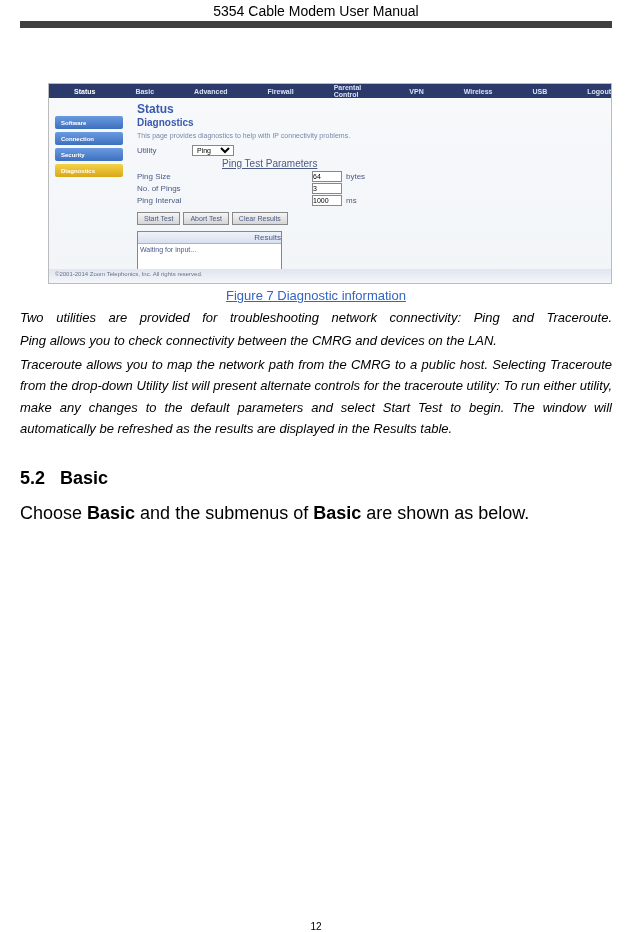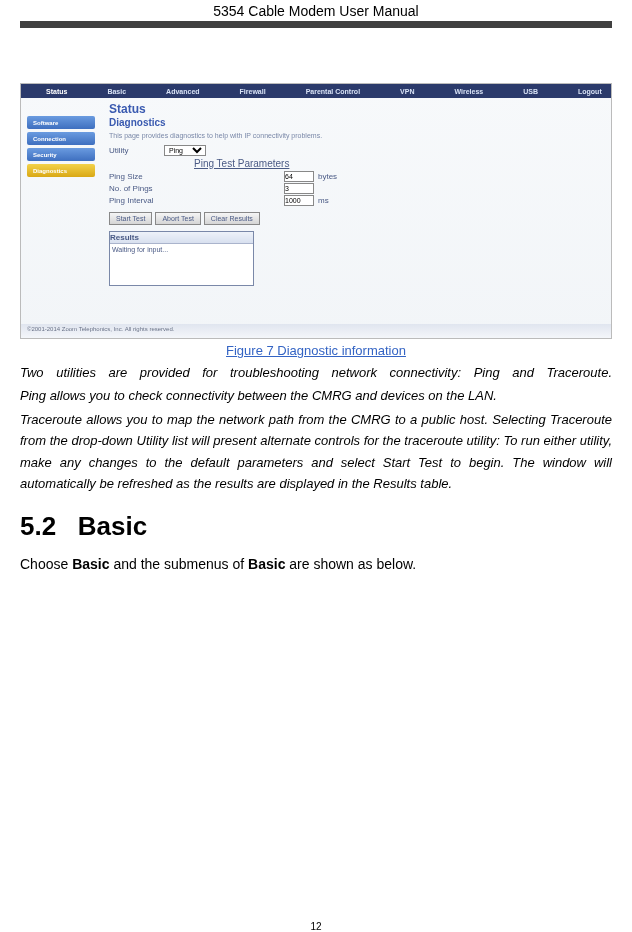--- a/index.html
+++ b/index.html
@@ -19,24 +19,25 @@
     border-bottom: 7px solid #404040;
     margin: 0 20px;
   }
   .content {
     padding: 0 20px;
   }
   .figure-area {
     margin-top: 55px;
     border: 1px solid #bbb;
     background: linear-gradient(#f7f9fb, #f2f5f8);
-    height: 256px;
+    height: 201px;
     position: relative;
     font-size: 8px;
     overflow: hidden;
+    margin-left: 28px;
   }
   .nav-bar {
     background: #2b3a6b;
     height: 14px;
     display: flex;
     align-items: center;
     color: #fff;
     font-size: 7px;
     font-weight: bold;
     padding-left: 25px;
@@ -127,25 +128,24 @@
     border: 1px solid #7a88a8;
     background: #fff;
     height: 55px;
     position: relative;
     margin-top: 2px;
   }
   .results-header {
     font-size: 8px;
     background: linear-gradient(#eef2f9,#d8e0ef);
     color: #4a5a85;
-    text-align: left;
+    text-align: right;
     border-bottom: 1px solid #aab4cc;
     height: 12px;
     line-height: 12px;
-    font-weight: bold;
   }
   .results-body {
     font-size: 7px;
     color: #4a5a85;
     padding: 2px;
   }
   .copyright-bar {
     position:absolute;
     bottom:0;
     left:0;
@@ -164,27 +164,27 @@
     text-decoration: underline;
   }
   .body-text {
     font-size: 13px;
     line-height: 1.65;
     text-align: justify;
     margin-bottom: 2px;
     font-style: italic;
   }
   .section-heading {
-    font-size: 26px;
-    font-weight: bold;
-    margin-top: 16px;
+    font-size: 18px;
+    font-weight: bold;
+    margin-top: 28px;
     margin-bottom: 14px;
   }
   .basic-line {
-    font-size: 14px;
+    font-size: 18px;
   }
   .basic-line b { font-weight: bold; }
   .page-number {
     position: absolute;
     bottom: 0;
     left: 0;
     right: 0;
     text-align: center;
     font-size: 10px;
   }

